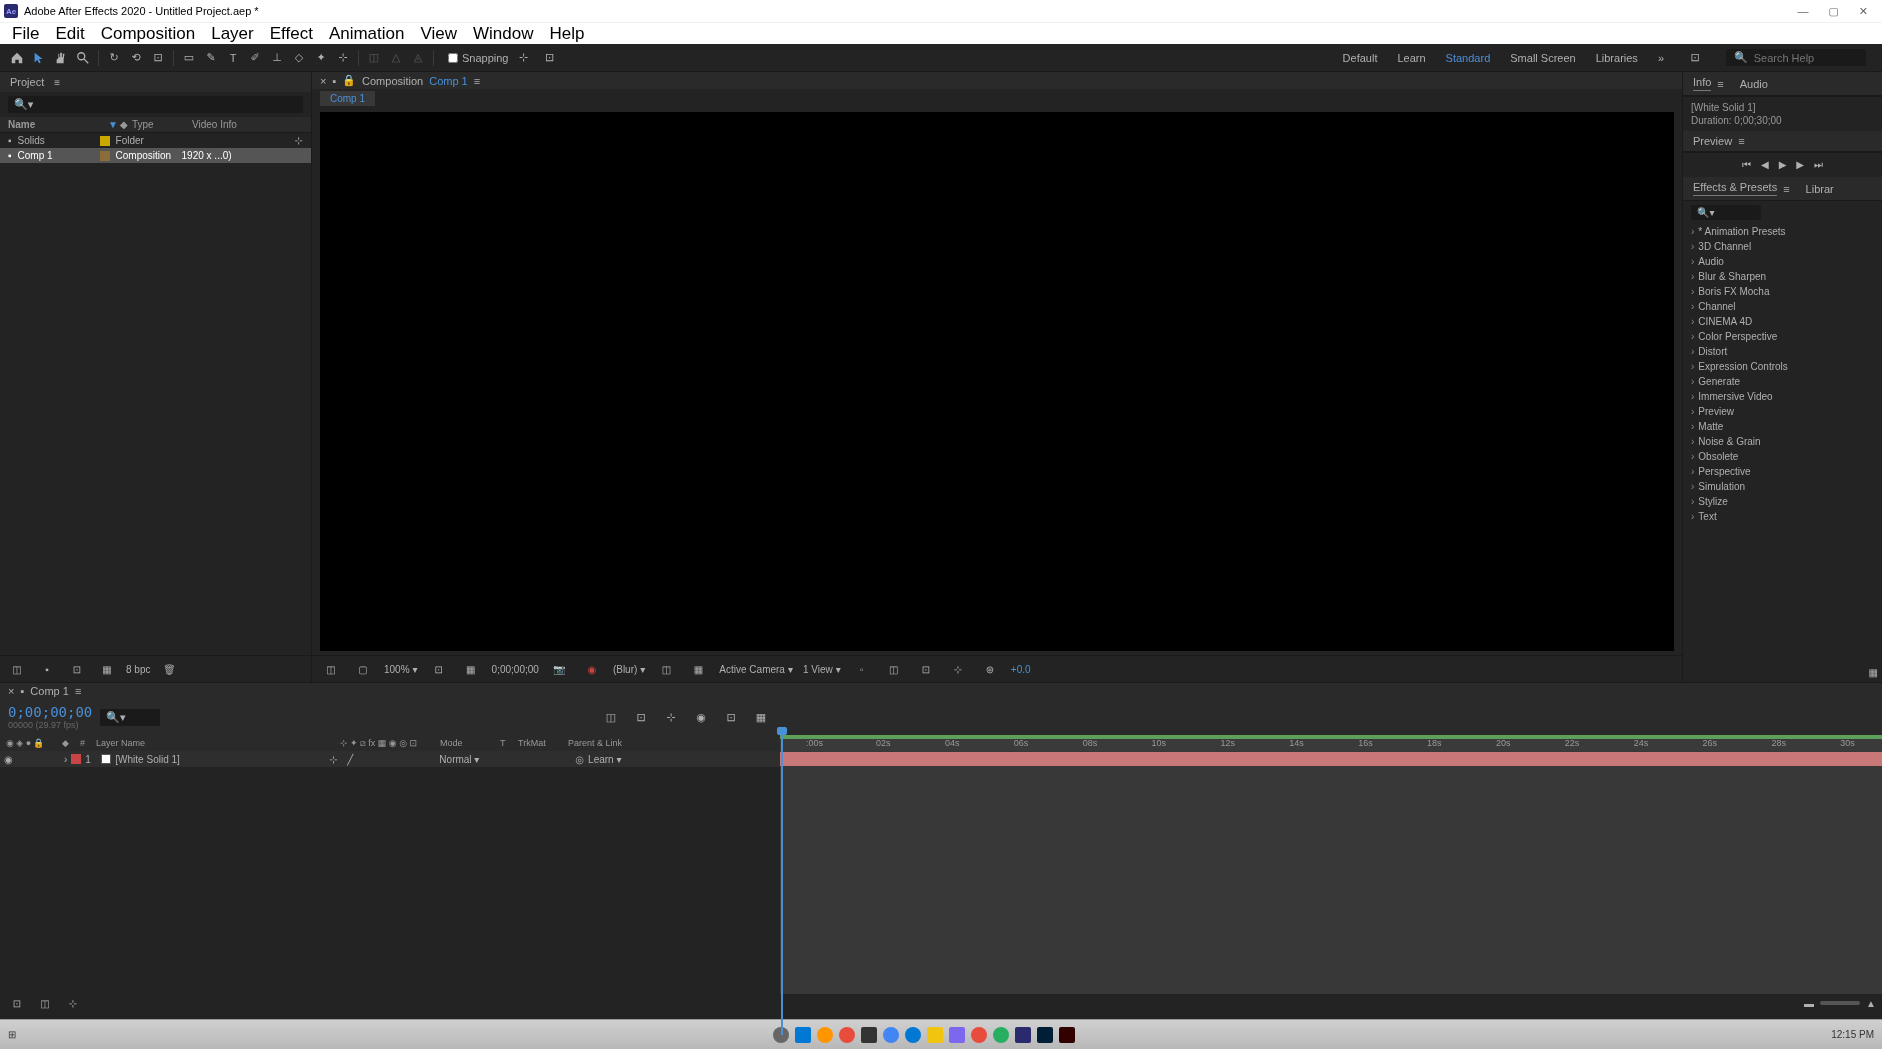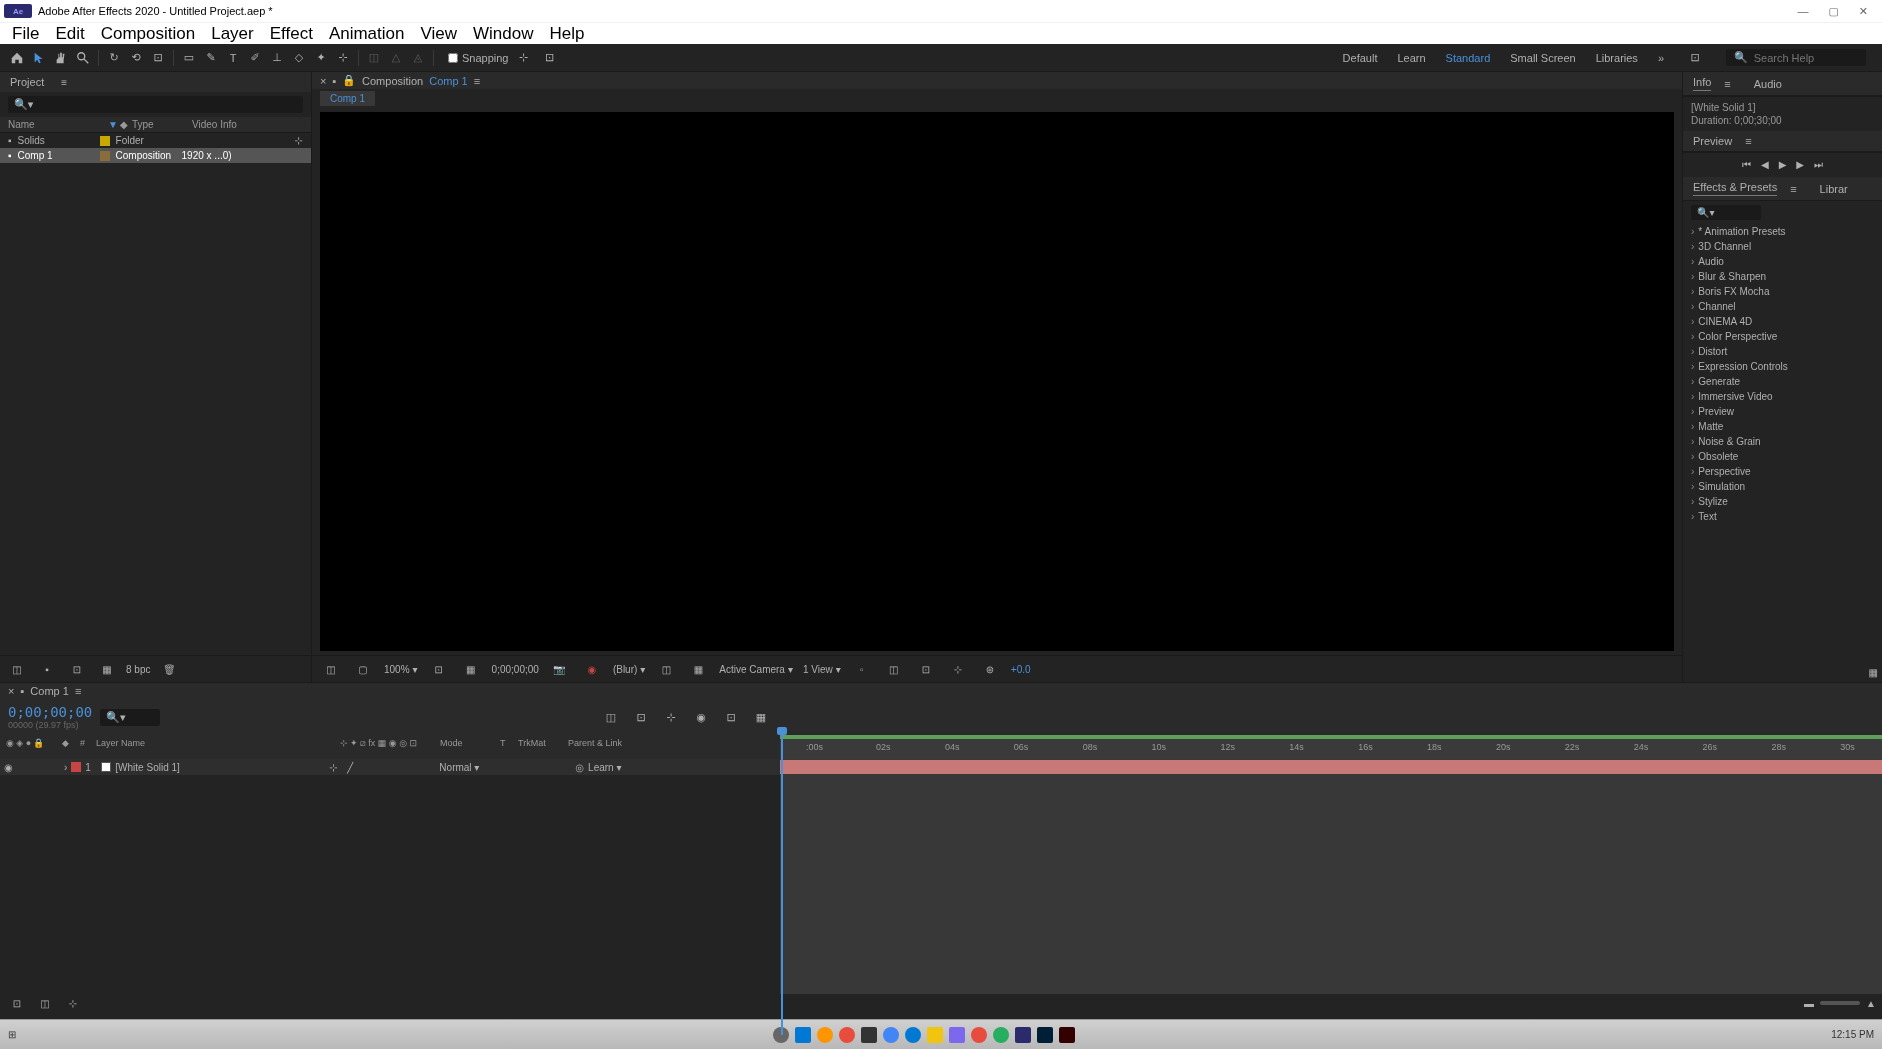--- a/index.html
+++ b/index.html
@@ -1,20 +1,20 @@
 <!DOCTYPE html>
 <html><head>
 <meta charset="utf-8">
 <style>
 * { margin: 0; padding: 0; box-sizing: border-box; font-family: 'Segoe UI', Tahoma, sans-serif; }
 body { background: #232323; color: #b0b0b0; font-size: 11px; overflow: hidden; width: 1882px; height: 1049px; }
 
 
 .titlebar { background: #fff; height: 22px; display: flex; align-items: center; padding: 0 4px; color: #000; font-size: 11px; }
-.titlebar .ae-icon { width: 28px; height: 14px; background: #2a2a6d; color: #9999ff; font-size: 8px; font-weight: bold; display: inline-flex; align-items: center; justify-content: center; border-radius: 2px; margin-right: 6px; }
+.titlebar .ae-icon { width: 14px; height: 14px; background: #2a2a6d; color: #9999ff; font-size: 8px; font-weight: bold; display: inline-flex; align-items: center; justify-content: center; border-radius: 2px; margin-right: 6px; }
 .titlebar .win-controls { margin-left: auto; display: flex; gap: 20px; padding-right: 10px; color: #666; }
 
 
 .menubar { background: #fff; height: 22px; display: flex; align-items: center; padding: 0 4px; color: #000; font-size: 17px; border-top: 1px solid #f0f0f0; }
 .menubar span { padding: 0 8px; cursor: default; }
 
 
 .toolbar { background: #232323; height: 28px; display: flex; align-items: center; padding: 0 6px; border-bottom: 1px solid #1a1a1a; }
 .tool-icon { width: 18px; height: 18px; margin: 0 2px; display: inline-flex; align-items: center; justify-content: center; color: #b0b0b0; cursor: pointer; }
 .tool-icon.active { color: #4a90d9; }
@@ -25,30 +25,30 @@
 .workspace-tabs .ws { cursor: pointer; }
 .workspace-tabs .ws.active { color: #4a90d9; }
 .search-help { display: flex; align-items: center; gap: 6px; background: #1a1a1a; padding: 2px 8px; border-radius: 2px; width: 140px; }
 .search-help input { background: transparent; border: none; color: #b0b0b0; width: 100%; outline: none; font-size: 11px; }
 
 
 .main { display: flex; height: 610px; }
 
 
 .project-panel { width: 312px; background: #232323; border-right: 1px solid #1a1a1a; display: flex; flex-direction: column; }
-.panel-tab { background: #2a2a2a; padding: 4px 10px; font-size: 11px; display: flex; align-items: center; gap: 13px; }
+.panel-tab { background: #2a2a2a; padding: 4px 10px; font-size: 11px; display: flex; align-items: center; gap: 6px; }
 .panel-tab .menu-icon { margin-left: 4px; font-size: 10px; }
 .proj-info { display: flex; padding: 8px; gap: 8px; }
 .proj-thumb { width: 76px; height: 52px; background: #fff; }
 .proj-meta { font-size: 10px; line-height: 1.3; color: #999; }
 .proj-meta .name { color: #ccc; }
 .proj-search { padding: 4px 8px; }
 .proj-search-box { background: #1a1a1a; padding: 2px 6px; border-radius: 2px; display: flex; align-items: center; gap: 4px; }
 .proj-headers { display: flex; background: #2a2a2a; font-size: 10px; padding: 2px 8px; color: #999; border-bottom: 1px solid #1a1a1a; }
-.proj-headers .col-name { width: 100px; }
+.proj-headers .col-name { width: 100px; font-weight: bold; }
 .proj-headers .col-type { width: 60px; }
 .proj-item { display: flex; align-items: center; padding: 2px 8px; font-size: 10px; gap: 6px; }
 .proj-item.selected { background: #555; color: #fff; }
 .folder-swatch { width: 10px; height: 10px; background: #c9a800; }
 .comp-swatch { width: 10px; height: 10px; background: #8a6d3b; }
 .proj-bottom { margin-top: auto; background: #232323; padding: 4px 6px; display: flex; align-items: center; gap: 8px; font-size: 10px; border-top: 1px solid #1a1a1a; }
 
 
 .comp-panel { flex: 1; background: #232323; display: flex; flex-direction: column; }
 .comp-tab-row { display: flex; align-items: center; background: #2a2a2a; padding: 2px 8px; gap: 6px; font-size: 11px; }
@@ -77,21 +77,21 @@
 
 .timeline { height: 330px; background: #232323; border-top: 1px solid #1a1a1a; display: flex; flex-direction: column; }
 .tl-tab { background: #2a2a2a; padding: 2px 8px; display: flex; align-items: center; gap: 6px; font-size: 11px; }
 .tl-header { display: flex; align-items: center; background: #2a2a2a; height: 36px; }
 .tl-left { width: 780px; display: flex; align-items: center; padding: 0 8px; gap: 8px; }
 .tl-time { color: #4a90d9; font-size: 14px; font-family: monospace; }
 .tl-time-sub { color: #666; font-size: 9px; }
 .tl-cols { display: flex; background: #2a2a2a; font-size: 10px; }
 .tl-cols-left { width: 780px; display: flex; align-items: center; padding: 0 4px; height: 16px; }
 .tl-cols-left .col { padding: 0 2px; color: #999; font-size: 9px; }
-.tl-ruler { flex: 1; display: flex; align-items: center; position: relative; height: 24px; background: #3a3a3a; }
+.tl-ruler { flex: 1; display: flex; align-items: center; position: relative; height: 16px; background: #3a3a3a; }
 .tl-tick { flex: 1; text-align: center; font-size: 9px; color: #999; }
 .tl-workarea { position: absolute; top: 0; left: 0; right: 0; height: 4px; background: #5ca05c; }
 .tl-playhead { position: absolute; left: 1px; top: 0; width: 2px; height: 300px; background: #4a90d9; z-index: 5; }
 .tl-playhead::before { content: ''; position: absolute; top: -8px; left: -4px; width: 10px; height: 8px; background: #4a90d9; border-radius: 2px; }
 .tl-rows { flex: 1; display: flex; }
 .tl-rows-left { width: 780px; background: #232323; }
 .tl-layer { display: flex; align-items: center; padding: 1px 4px; height: 16px; font-size: 10px; gap: 4px; background: #2e2e2e; }
 .tl-layer .eye { width: 12px; }
 .tl-layer .red-sw { width: 10px; height: 10px; background: #c74545; }
 .tl-layer .white-sw { width: 10px; height: 10px; background: #fff; border: 1px solid #555; }

